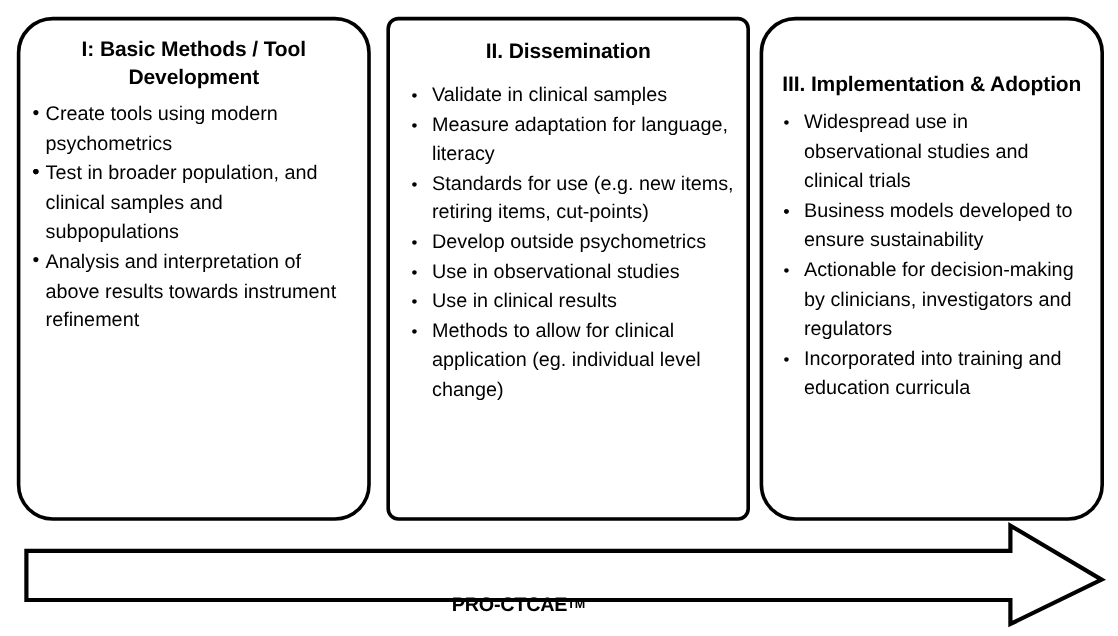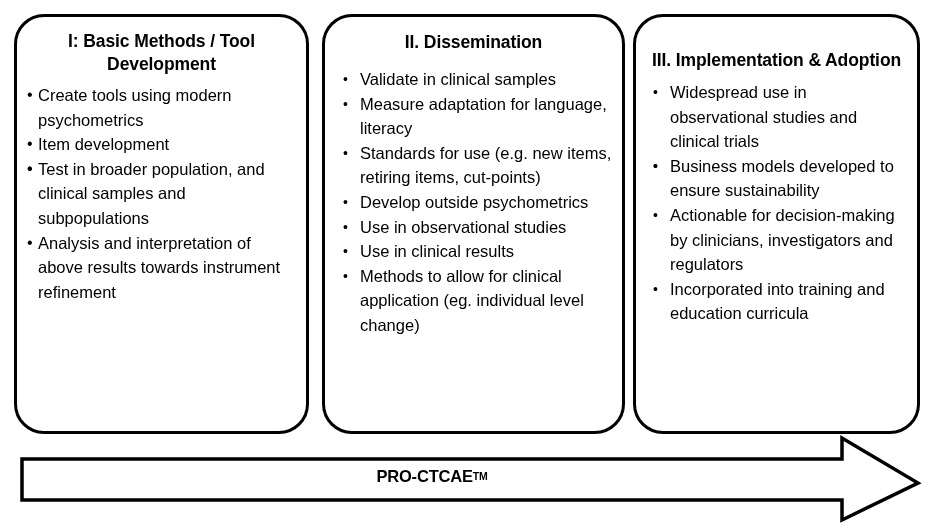--- a/index.html
+++ b/index.html
@@ -27,35 +27,35 @@
   .phase-box {
     position: absolute;
     box-sizing: border-box;
     border: 3px solid #000000;
     border-radius: 30px;
     background: #ffffff;
     overflow: hidden;
   }
 
   #box-1 { left: 14px;  top: 14px; width: 295px; height: 420px; }
-  #box-2 { left: 322px; top: 14px; width: 303px; height: 420px; }
+  #box-2 { left: 322px; top: 14px; width: 303px; height: 420px; border-radius: 10px; }
   #box-3 { left: 633px; top: 14px; width: 287px; height: 420px; }
 
   .box-title {
     font-weight: bold;
     font-size: 17.5px;
     line-height: 23px;
     text-align: center;
     padding: 13px 10px 0 10px;
     letter-spacing: -0.1px;
   }
 
   #box-1 .box-title { padding-left: 14px; padding-right: 14px; }
   #box-2 .box-title { padding-top: 14px; }
-  #box-3 .box-title { padding-top: 32px; }
+  #box-3 .box-title { padding-top: 14px; margin-top: 28px; }
 
   .bullet-list {
     list-style: none;
     margin: 0;
     padding: 0;
     font-size: 16.5px;
     line-height: 24.6px;
   }
 
   #box-1 .bullet-list { margin-top: 7px;  padding-left: 10px; padding-right: 6px; }
@@ -86,21 +86,21 @@
     position: absolute;
     left: 18px;
     top: 434px;
     width: 906px;
     height: 90px;
   }
 
   #arrow-label {
     position: absolute;
     left: 22px;
-    top: 456px;
+    top: 484px;
     width: 820px;
     height: 40px;
     display: flex;
     align-items: center;
     justify-content: center;
     font-weight: bold;
     font-size: 16.5px;
     letter-spacing: -0.2px;
     pointer-events: none;
   }
@@ -112,21 +112,21 @@
 </style>
 </head>
 <body>
 
 <div id="canvas">
 
   <div class="phase-box" id="box-1">
     <div class="box-title">I: Basic Methods / Tool Development</div>
     <ul class="bullet-list">
       <li class="bullet-item"><span class="dot">•</span><span>Create tools using modern psychometrics</span></li>
-      <li class="bullet-item"><span class="dot">•</span><span>Item development</span></li>
+      <li class="bullet-item"><span class="dot">•</span></li>
       <li class="bullet-item"><span class="dot">•</span></li>
       <li class="bullet-item"><span class="dot">•</span><span>Test in broader population, and clinical samples and subpopulations</span></li>
       <li class="bullet-item"><span class="dot">•</span><span>Analysis and interpretation of above results towards instrument refinement</span></li>
     </ul>
   </div>
 
   <div class="phase-box" id="box-2">
     <div class="box-title">II. Dissemination</div>
     <ul class="bullet-list">
       <li class="bullet-item"><span class="dot">•</span><span>Validate in clinical samples</span></li>

